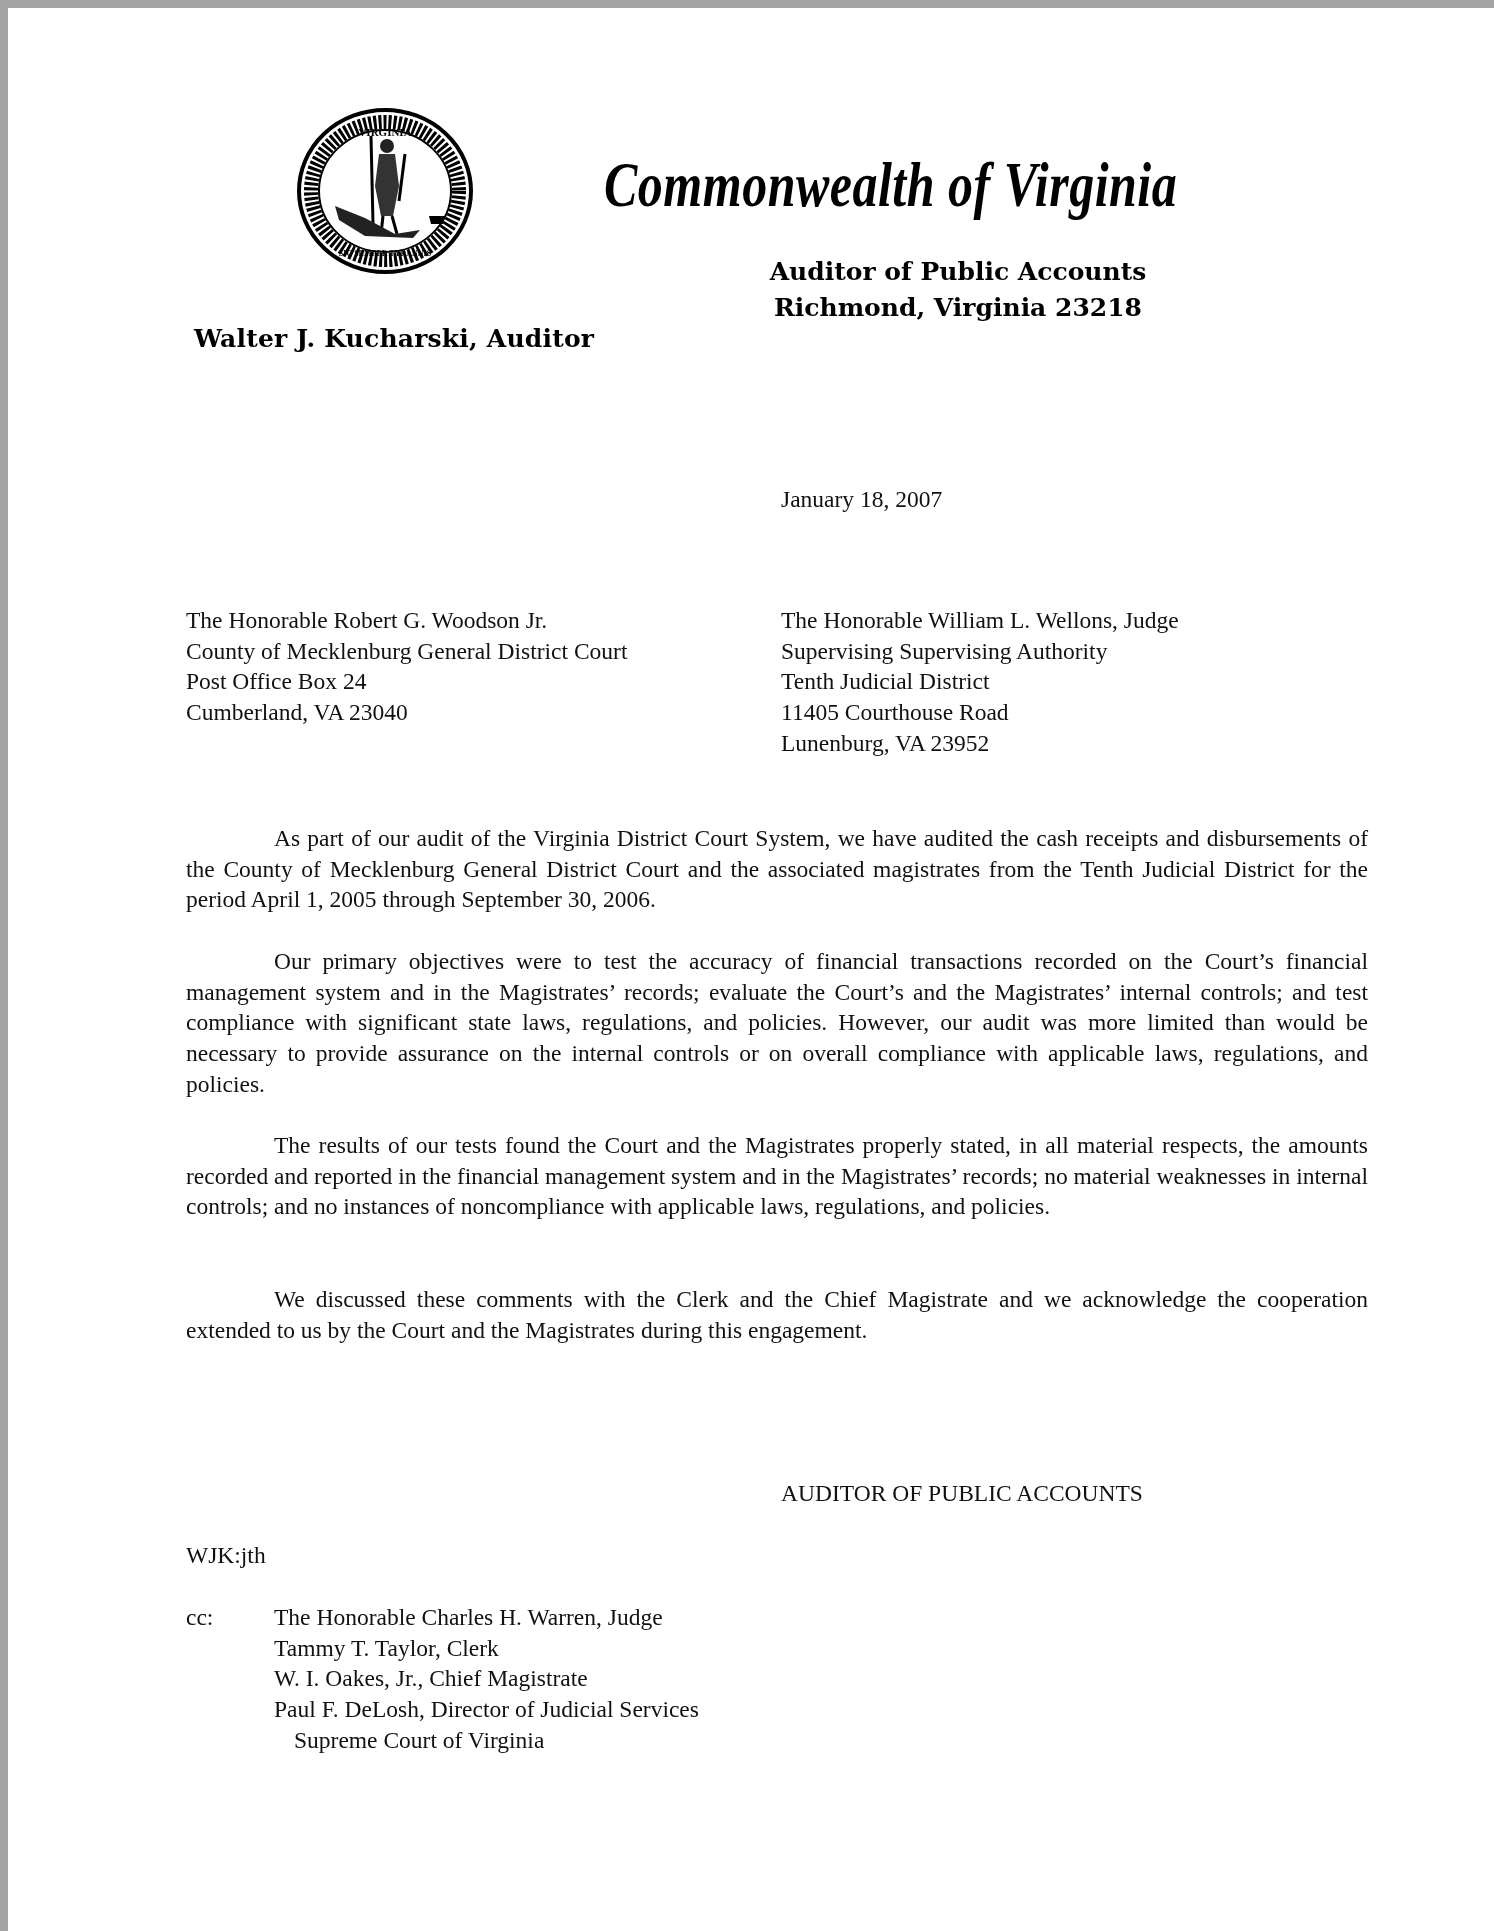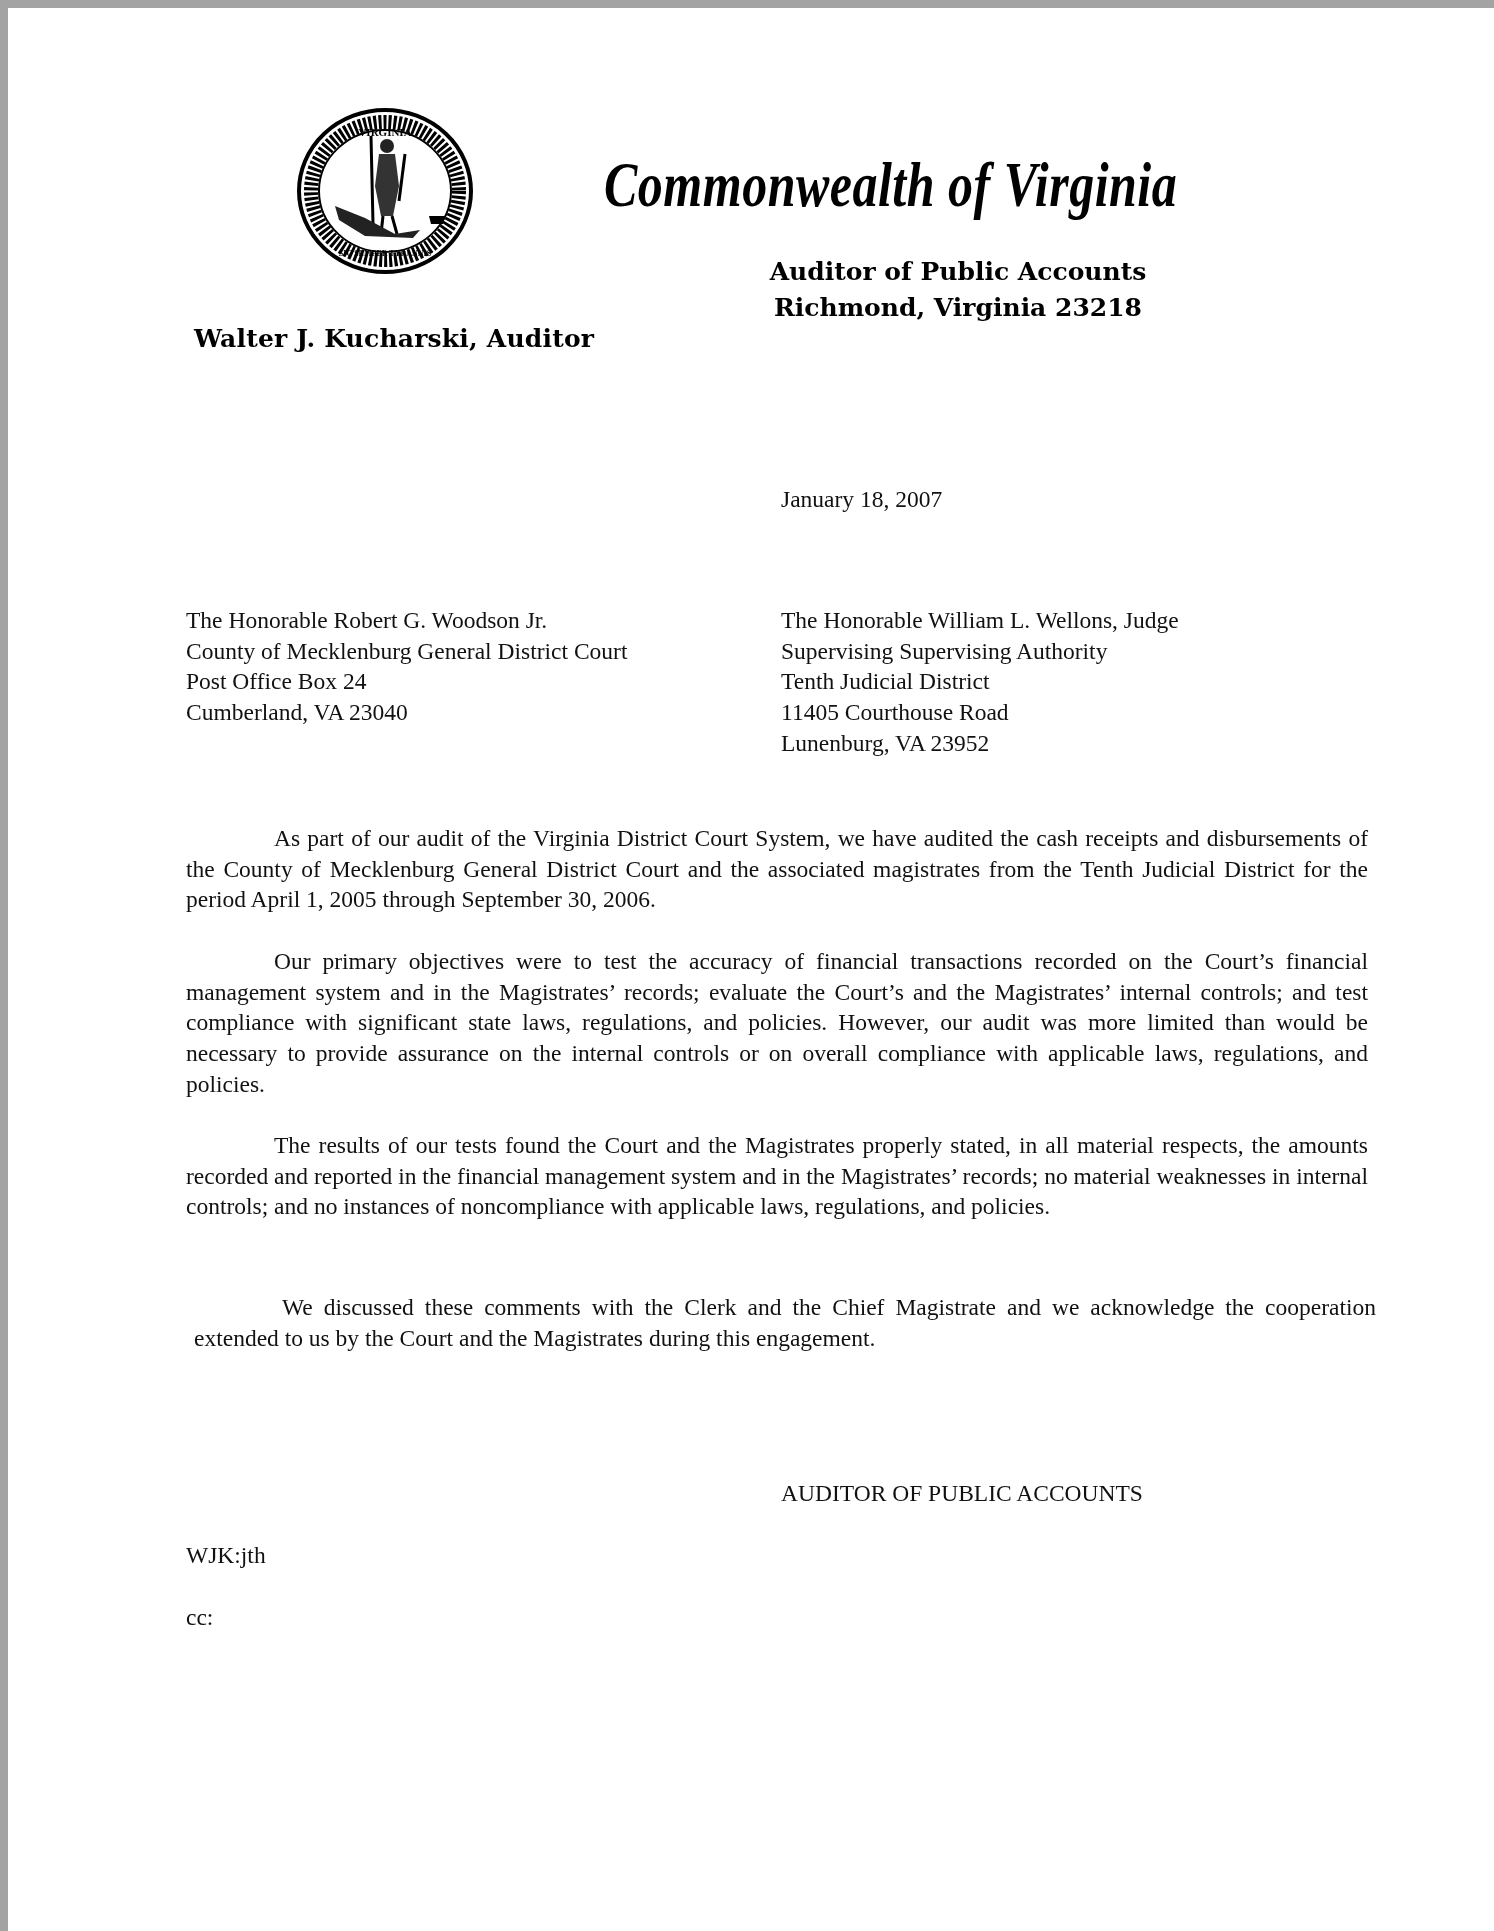--- a/index.html
+++ b/index.html
@@ -100,21 +100,28 @@
     <span class="addr-line">The Honorable William L. Wellons, Judge</span>
     <span class="addr-line">Supervising Supervising Authority</span>
     <span class="addr-line">Tenth Judicial District</span>
     <span class="addr-line">11405 Courthouse Road</span>
     <span class="addr-line">Lunenburg, VA  23952</span>
   </div>
 
   <p class="abs serif text para p1" style="margin:0">As part of our audit of the Virginia District Court System, we have audited the cash receipts and disbursements of the County of Mecklenburg General District Court and the associated magistrates from the Tenth Judicial District for the period April 1, 2005 through September 30, 2006.</p>
   <p class="abs serif text para p2" style="margin:0">Our primary objectives were to test the accuracy of financial transactions recorded on the Court’s financial management system and in the Magistrates’ records; evaluate the Court’s and the Magistrates’ internal controls; and test compliance with significant state laws, regulations, and policies.  However, our audit was more limited than would be necessary to provide assurance on the internal controls or on overall compliance with applicable laws, regulations, and policies.</p>
   <p class="abs serif text para p3" style="margin:0">The results of our tests found the Court and the Magistrates properly stated, in all material respects, the amounts recorded and reported in the financial management system and in the Magistrates’ records; no material weaknesses in internal controls; and no instances of noncompliance with applicable laws, regulations, and policies.</p>
-  <p class="abs serif text para p4" style="margin:8px">We discussed these comments with the Clerk and the Chief Magistrate and we acknowledge the cooperation extended to us by the Court and the Magistrates during this engagement.</p>
+  <p class="abs serif text para p4" style="margin:0">We discussed these comments with the Clerk and the Chief Magistrate and we acknowledge the cooperation extended to us by the Court and the Magistrates during this engagement.</p>
 
   <div class="abs serif text signature">AUDITOR OF PUBLIC ACCOUNTS</div>
 
   <div class="abs serif text initials">WJK:jth</div>
 
   <div class="abs serif text cc-label">cc:</div>
+  <div class="abs serif text cc-list">
+    <span class="addr-line">The Honorable Charles H. Warren, Judge</span>
+    <span class="addr-line">Tammy T. Taylor, Clerk</span>
+    <span class="addr-line">W. I. Oakes, Jr., Chief Magistrate</span>
+    <span class="addr-line">Paul F. DeLosh, Director of Judicial Services</span>
+    <span class="addr-line cc-indent">Supreme Court of Virginia</span>
+  </div>
 
 </div>
 
 </body></html>

